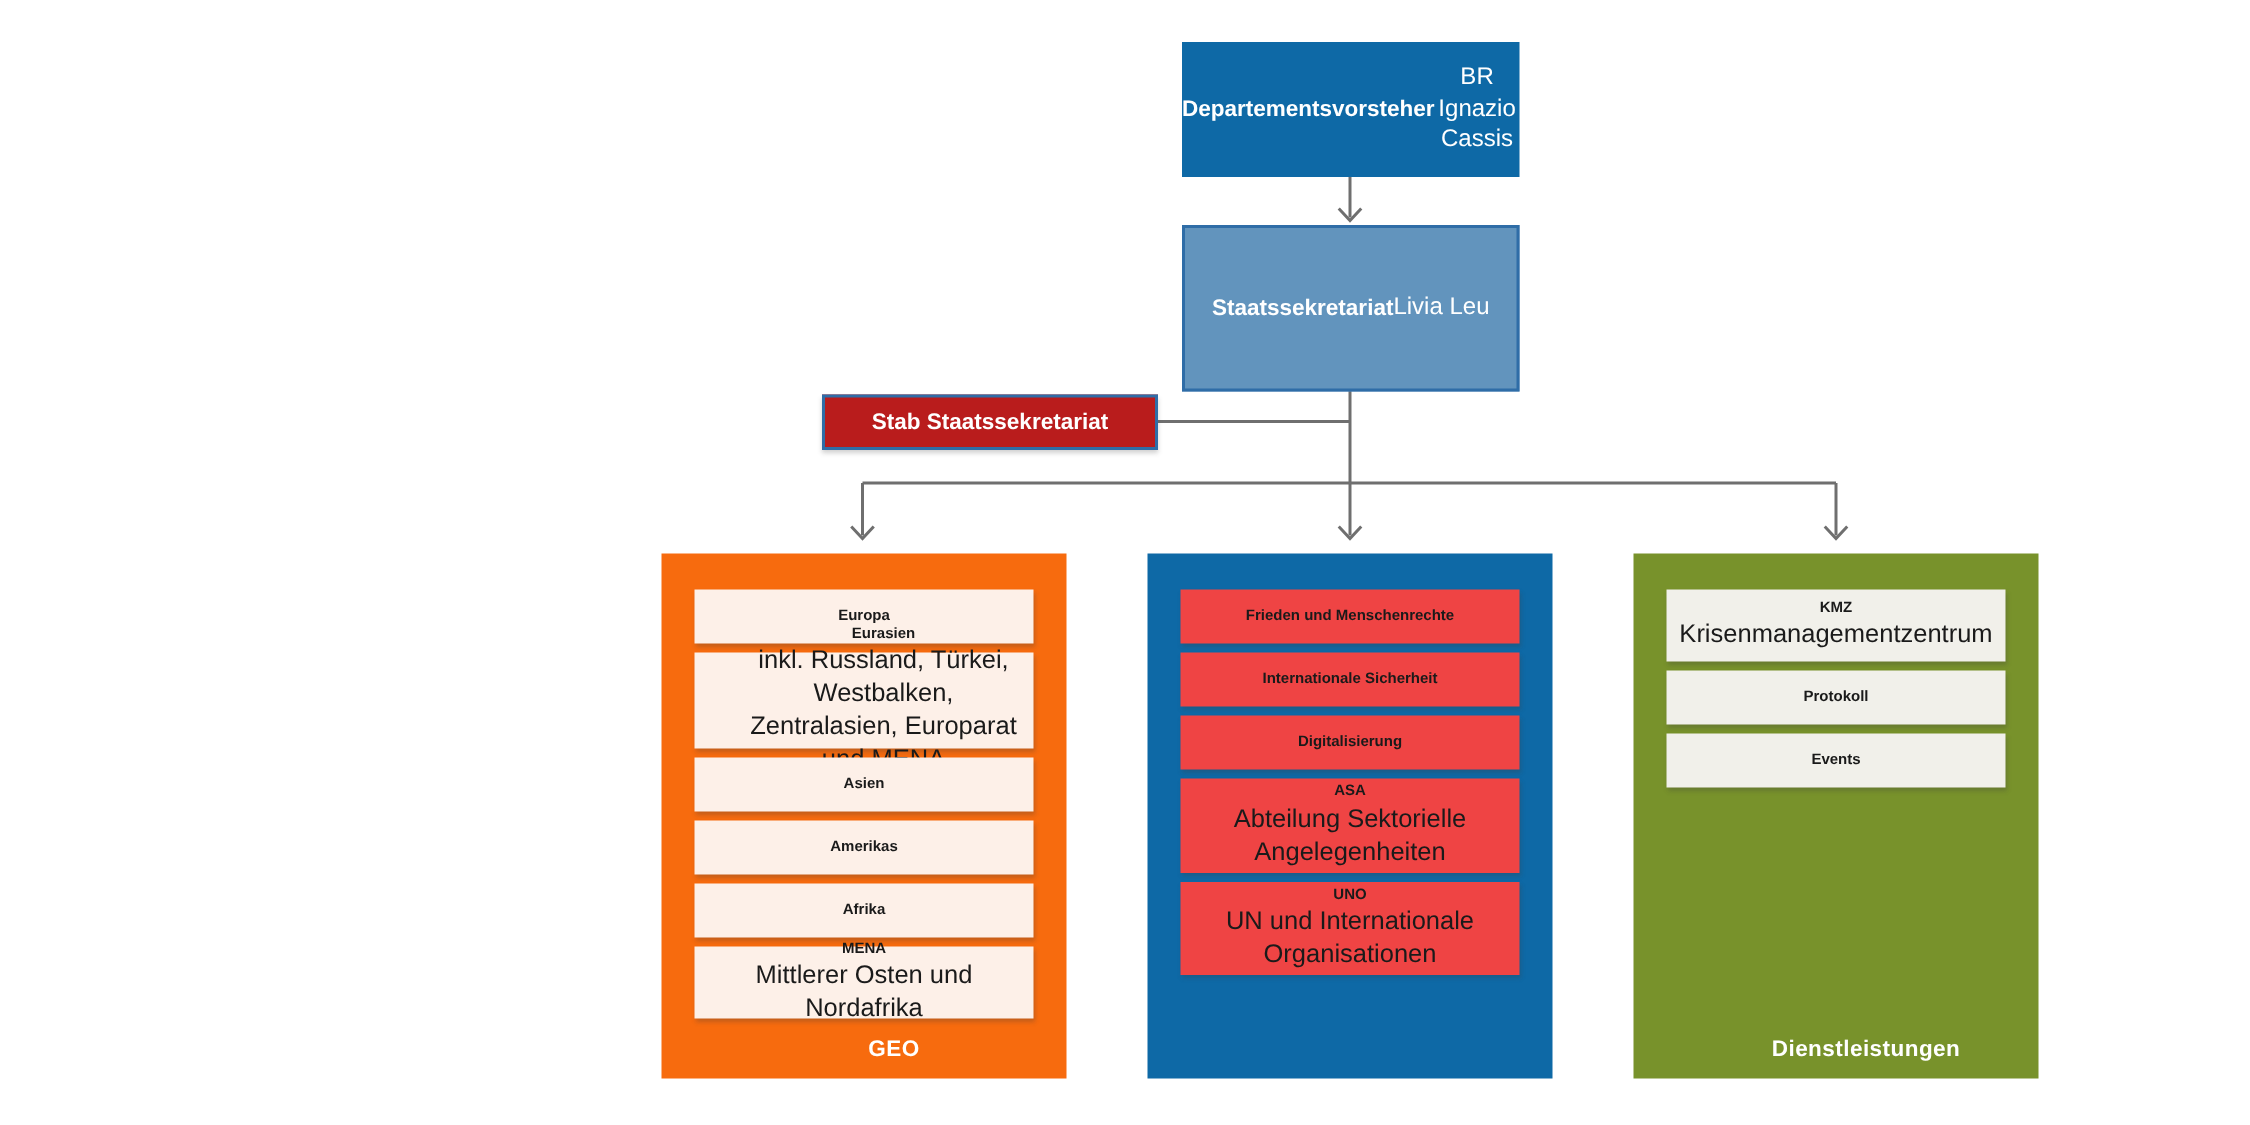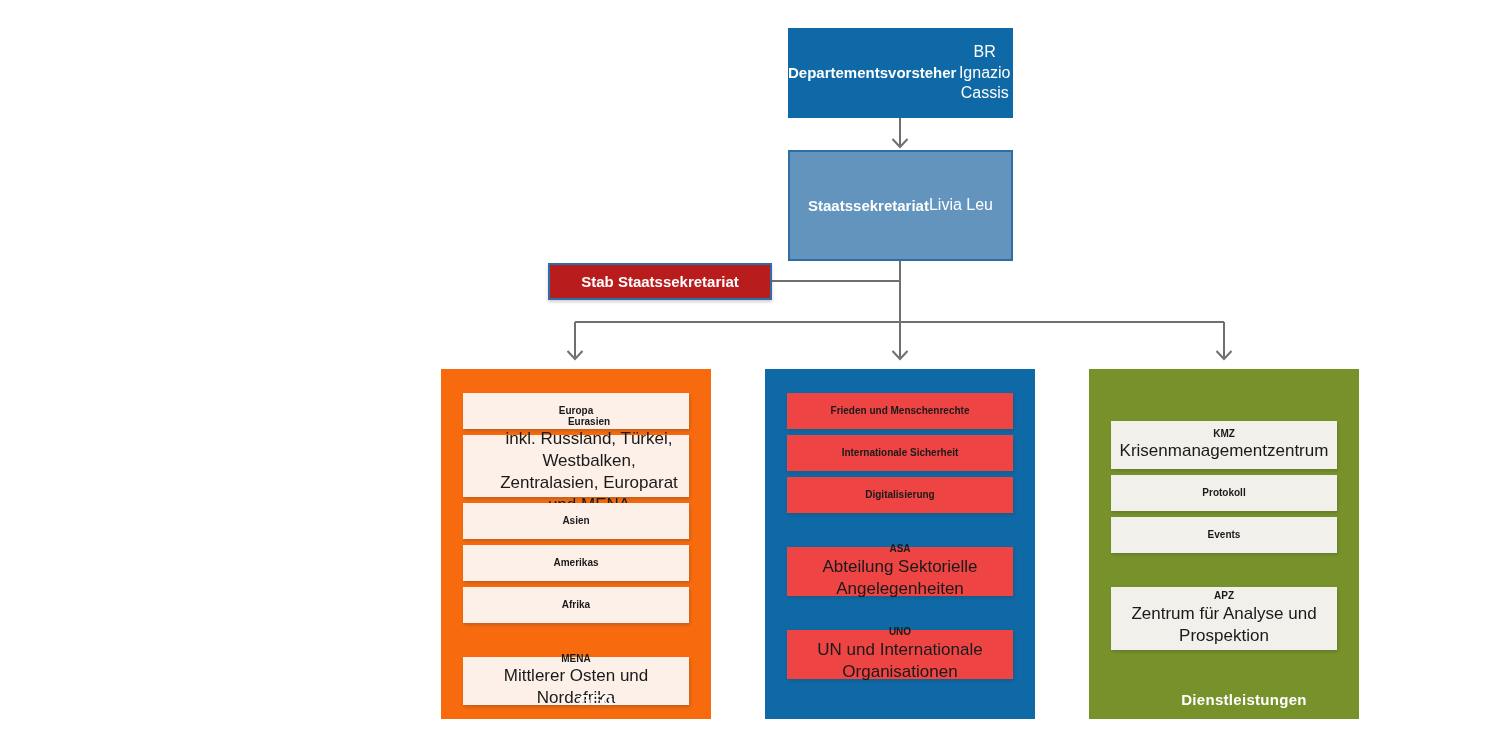--- a/index.html
+++ b/index.html
@@ -76,21 +76,21 @@
     justify-content: center;
     text-align: center;
     padding: 3px 6px;
     box-shadow: 1px 2px 3px rgba(60,60,60,0.28);
     color: #1a1a1a;
   }
   .col-geo .item    { background: #fdf0e8; }
   .col-themen .item { background: #ef4444; justify-content: center; }
   .col-dienst .item { background: #f1f0ea; }
   .item.h1 { min-height: 36px; }
-  .item.h2 { min-height: 48px; margin-top: 28px; }
+  .item.h2 { min-height: 48px; }
   .item.h3 { min-height: 62px; padding-left: 32px; }
   .item-title { font-weight: bold; font-size: 10px; line-height: 1.25; }
   .item-sub   { font-size: 17px; line-height: 1.3; }
 
   .col-label {
     position: absolute;
     left: 0; right: 0;
     bottom: 11px;
     text-align: center;
     color: #ffffff;
@@ -189,20 +189,16 @@
     <div class="item h2">
       <div class="item-title">KMZ</div>
       <div class="item-sub">Krisenmanagementzentrum</div>
     </div>
     <div class="item h1">
       <div class="item-title">Protokoll</div>
     </div>
     <div class="item h1">
       <div class="item-title">Events</div>
     </div>
-    <div class="item h2">
-      <div class="item-title">APZ</div>
-      <div class="item-sub">Zentrum für Analyse und Prospektion</div>
-    </div>
     <div class="col-label">Dienstleistungen</div>
   </div>
 
 </div>
 
 </body></html>

